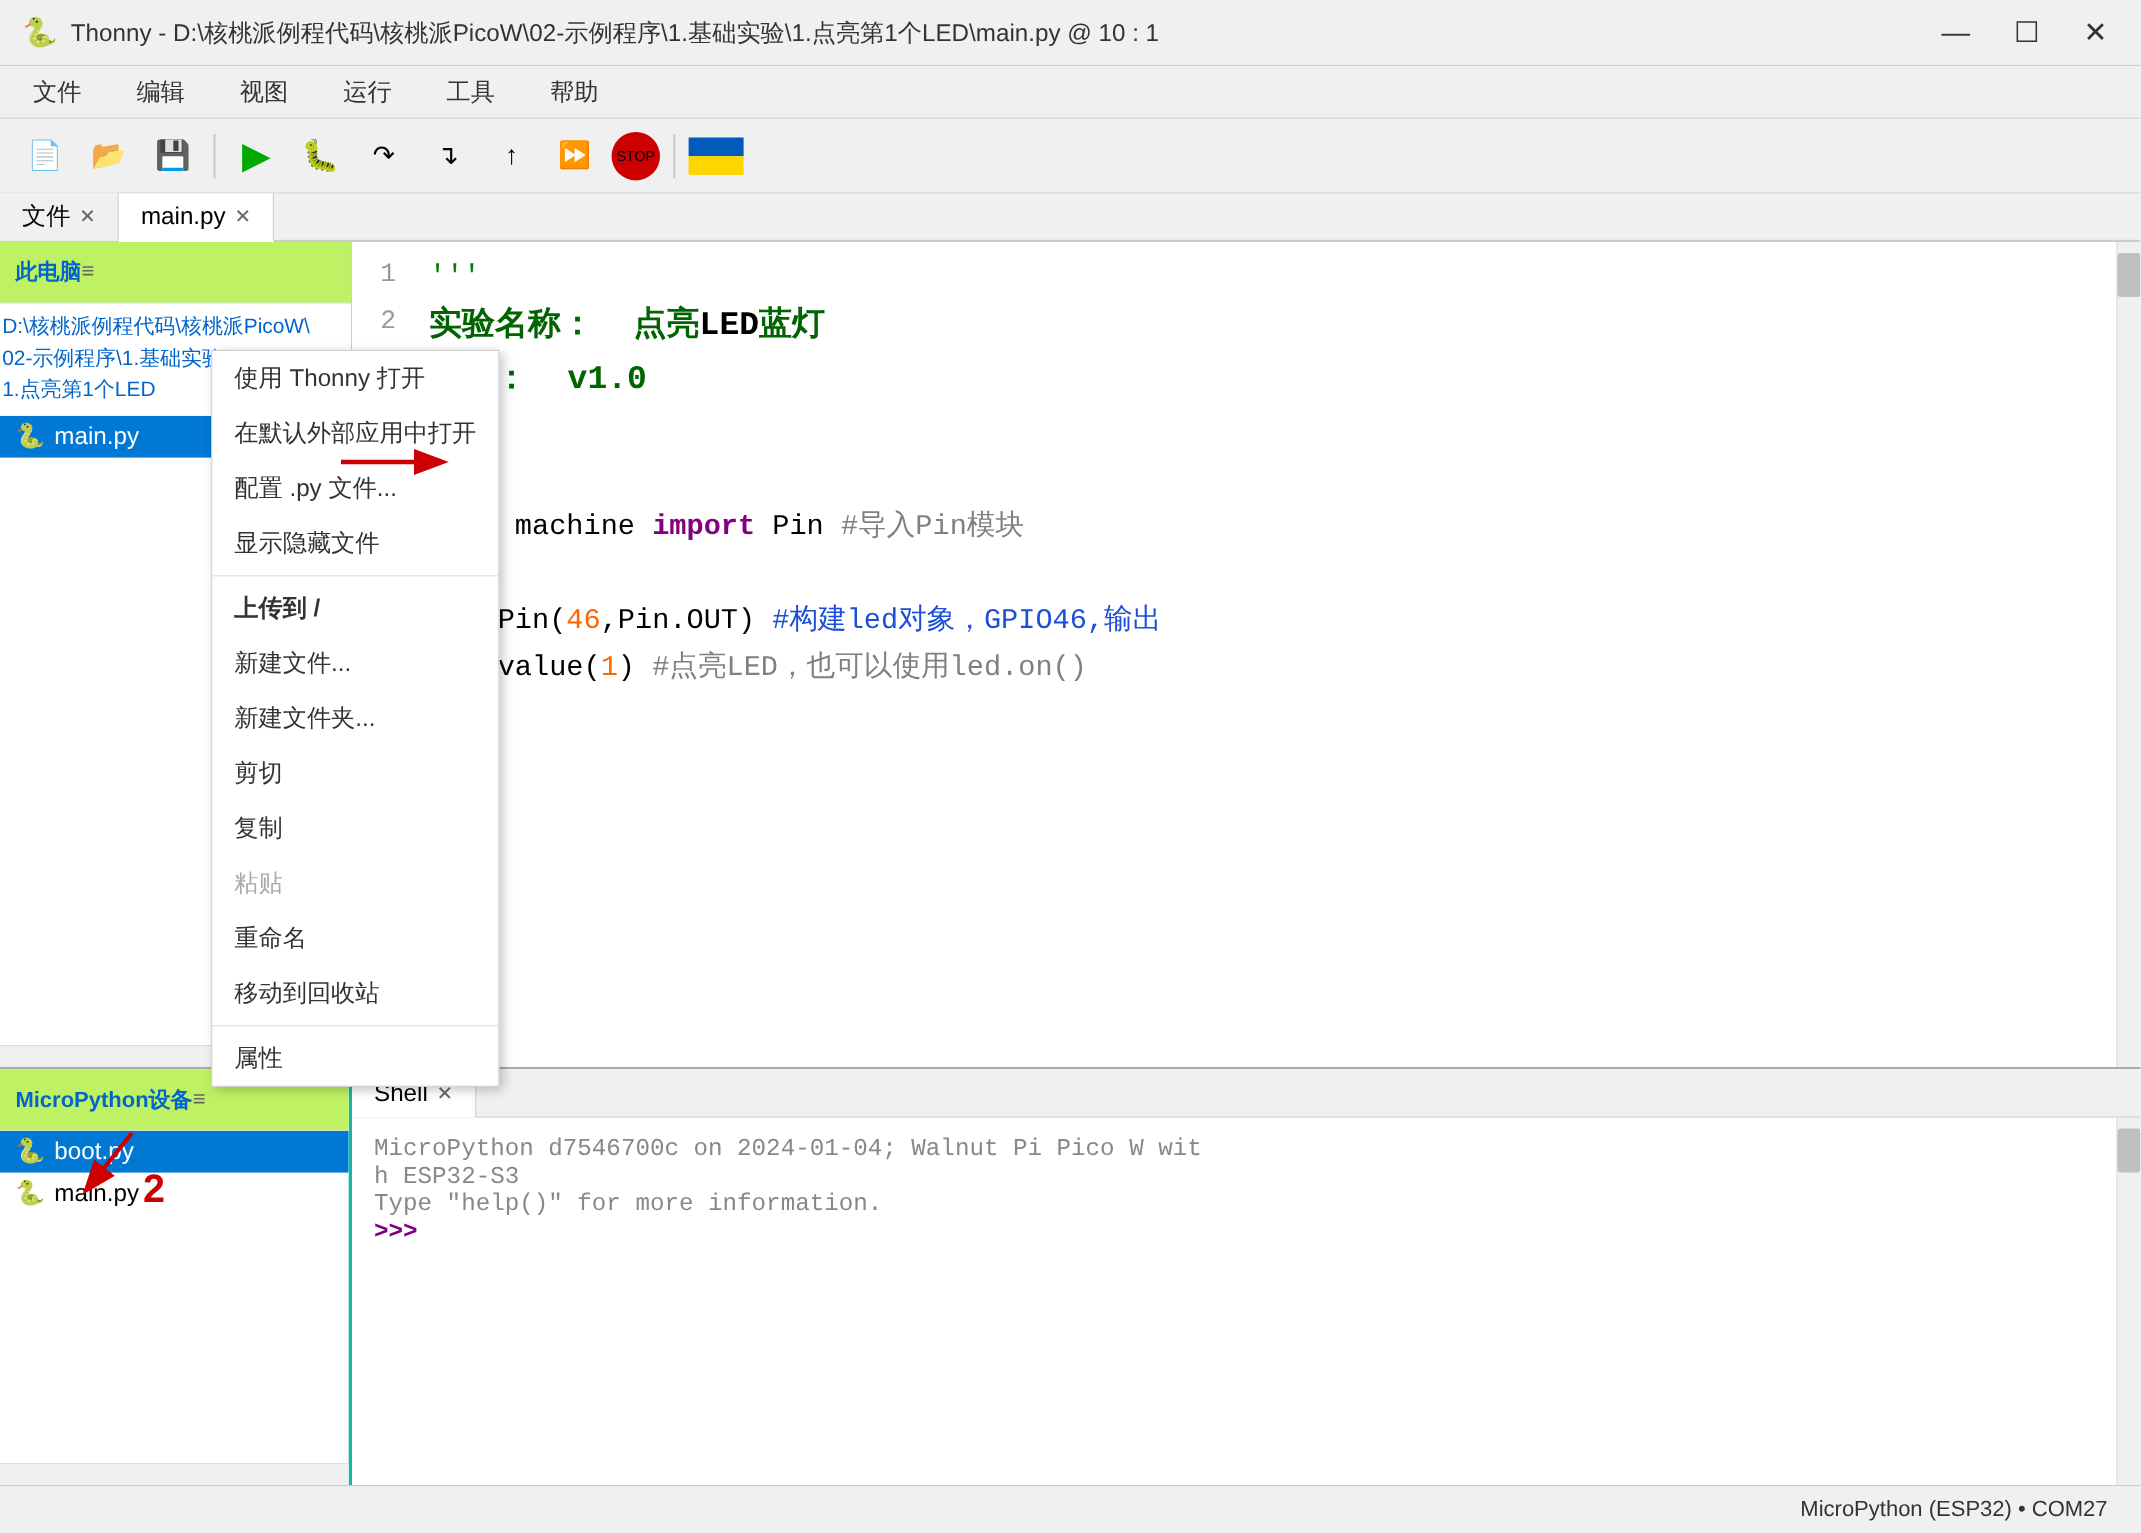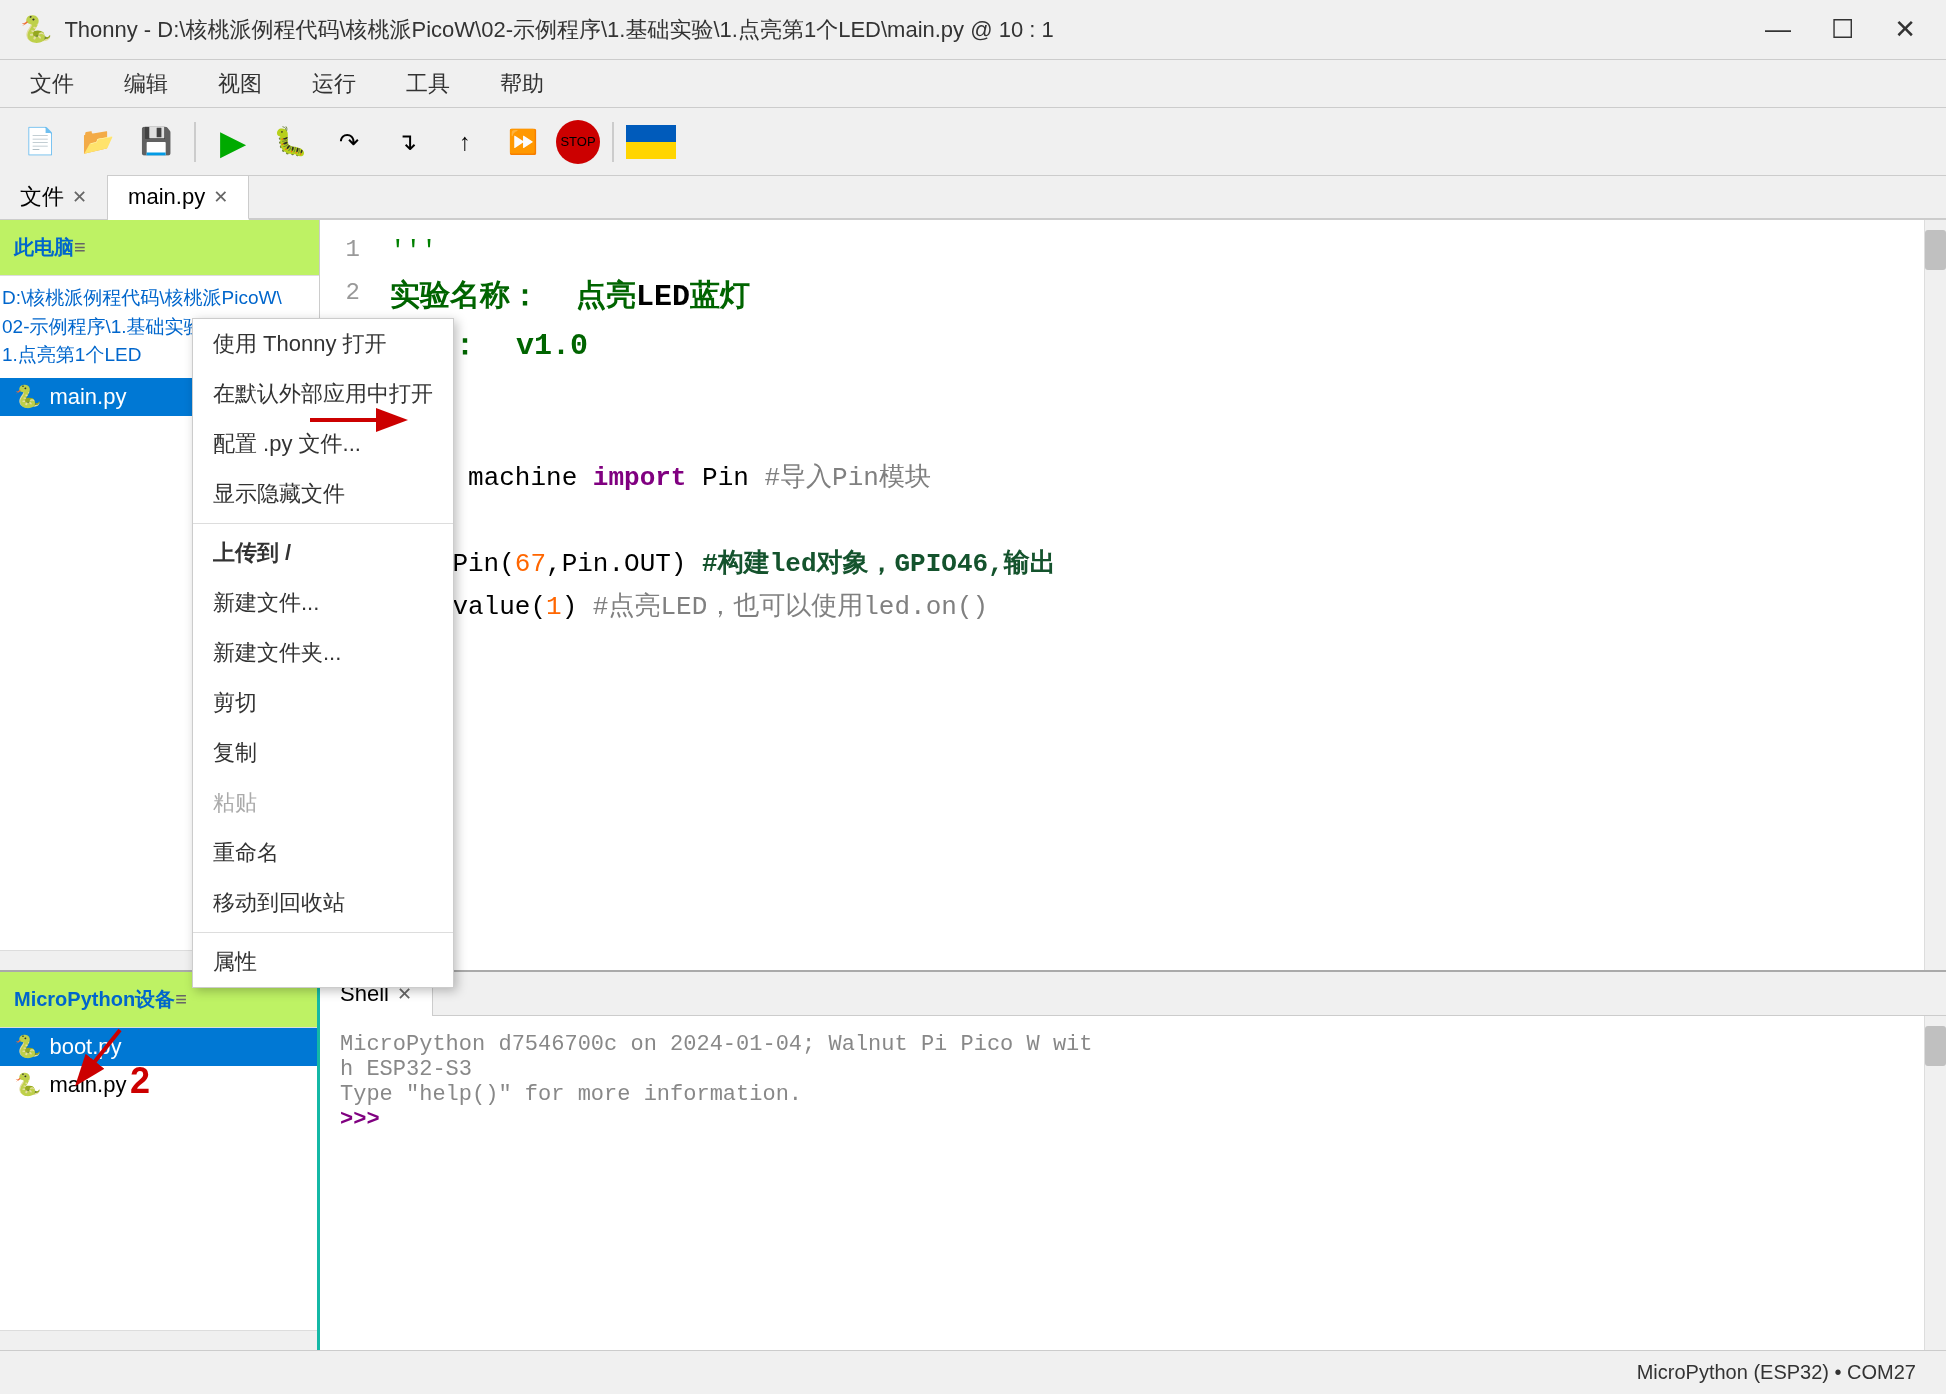--- a/index.html
+++ b/index.html
@@ -481,21 +481,21 @@
           </div>
 
           <div class="code-line">
             <span class="line-number">7</span>
             <span class="line-content">&nbsp;</span>
           </div>
 
           <div class="code-line">
             <span class="line-number">8</span>
             <span class="line-content">
-              <span style="color:#000;">led=Pin(</span><span style="color:#ff6600;">67</span><span style="color:#000;">,Pin.OUT) </span><span style="color:#14532d;font-weight:bold;">#构建led对象，GPIO46,输出</span>
+              <span style="color:#000;">led=Pin(</span><span style="color:#ff6600;">46</span><span style="color:#000;">,Pin.OUT) </span><span style="color:#1d4ed8;">#构建led对象，GPIO46,输出</span>
             </span>
           </div>
 
           <div class="code-line">
             <span class="line-number">9</span>
             <span class="line-content">
               <span style="color:#000;">led.value(</span><span style="color:#ff6600;">1</span><span style="color:#000;">) </span><span style="color:#808080;">#点亮LED，也可以使用led.on()</span>
             </span>
           </div>
 

